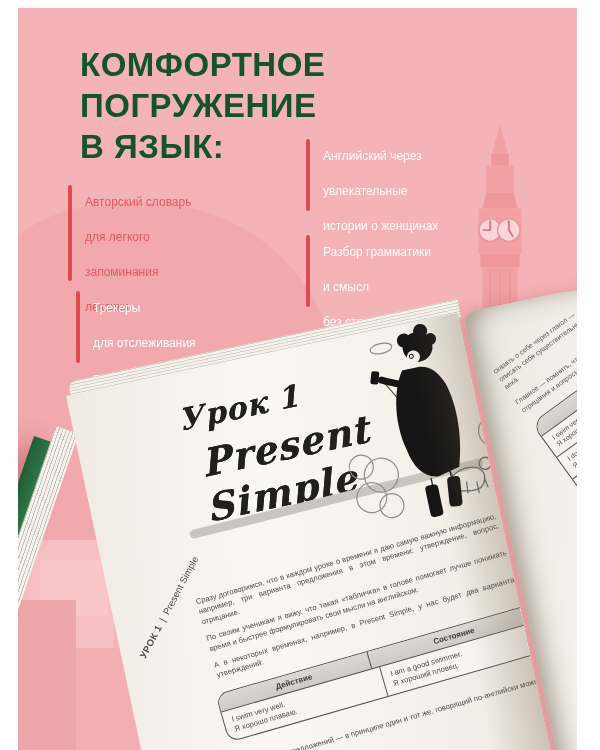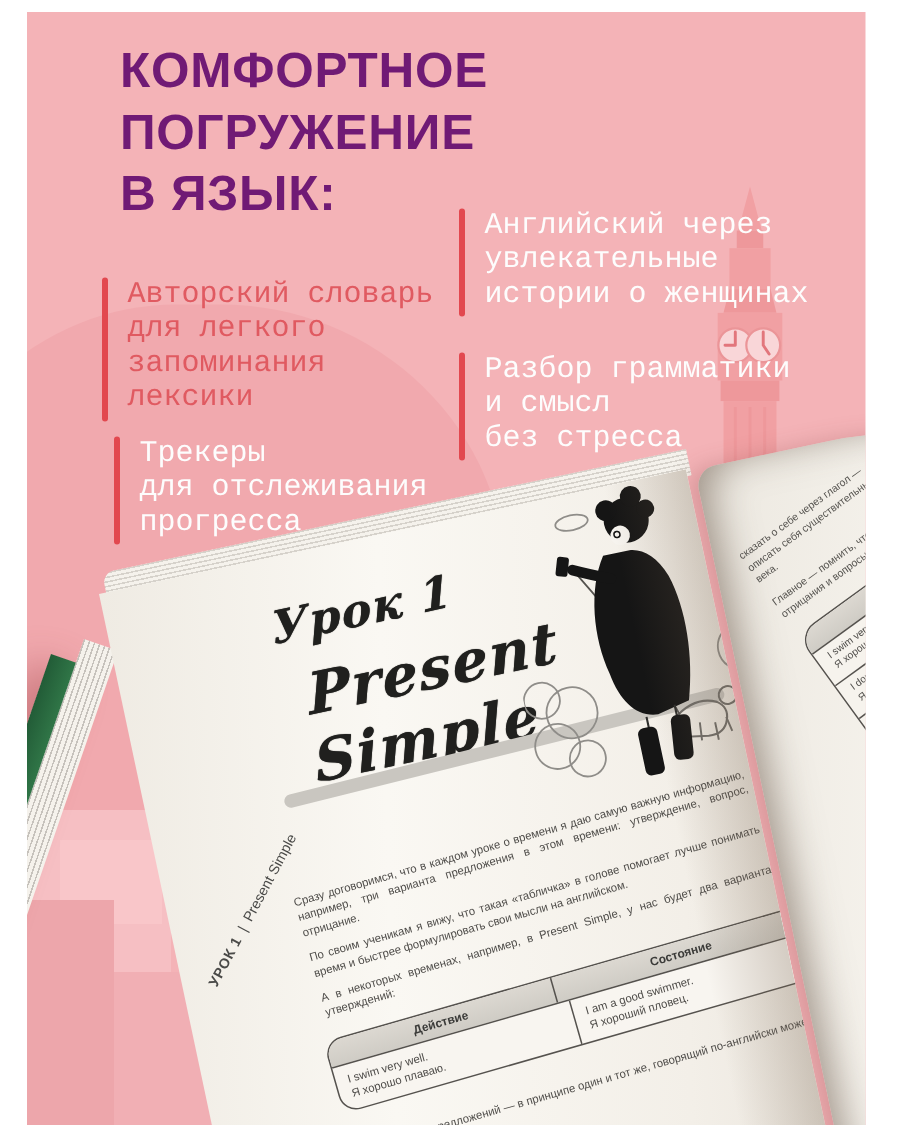--- a/index.html
+++ b/index.html
@@ -8,25 +8,25 @@
   .abs{position:absolute;}
   .card{position:absolute;left:18px;top:8px;width:559px;height:742px;background:#f4b3b7;overflow:hidden;}
   .ml{white-space:pre-line;}
   
   .blob1{left:-70px;top:195px;width:390px;height:380px;background:#f1a9ae;
          border-radius:47% 53% 55% 45%;z-index:1;}
   .city{z-index:1;}
   
   .bigben{left:433px;top:116px;width:98px;height:226px;z-index:2;}
   
-  .title{left:62px;top:18px;margin:0;font-size:33px;line-height:41px;font-weight:bold;
-         color:#701a75;letter-spacing:.5px;z-index:3;}
+  .title{left:62px;top:36px;margin:0;font-size:33px;line-height:41px;font-weight:bold;
+         color:#14532d;letter-spacing:.5px;z-index:3;}
   .bullet{display:flex;gap:13px;z-index:3;}
   .bullet .bar{width:4px;border-radius:2px;background:#e2484f;flex:none;}
-  .bullet .txt{font-size:20px;line-height:23px;color:#fdfdfd;font-family:Liberation Mono, monospace;}
+  .bullet .txt{font-size:12px;line-height:35px;color:#fdfdfd;}
   .bullet .txt.red{color:#e05a61;}
   
   .green-edge{left:16px;top:428px;width:30px;height:420px;z-index:4;
       transform:rotate(19deg);transform-origin:0 0;
       background:linear-gradient(to right,#225c37,#2f7446 55%,#3d8753);
       box-shadow:-12px 10px 26px rgba(150,55,60,.45);}
   .stack-left{left:38px;top:418px;width:24px;height:430px;z-index:5;
       transform:rotate(19deg);transform-origin:0 0;
       background:repeating-linear-gradient(to right,#c6c2bc 0 1px,#f5f2ec 1px 3.5px);}
   .stack-top{left:50px;top:374px;width:398px;height:18px;z-index:5;

